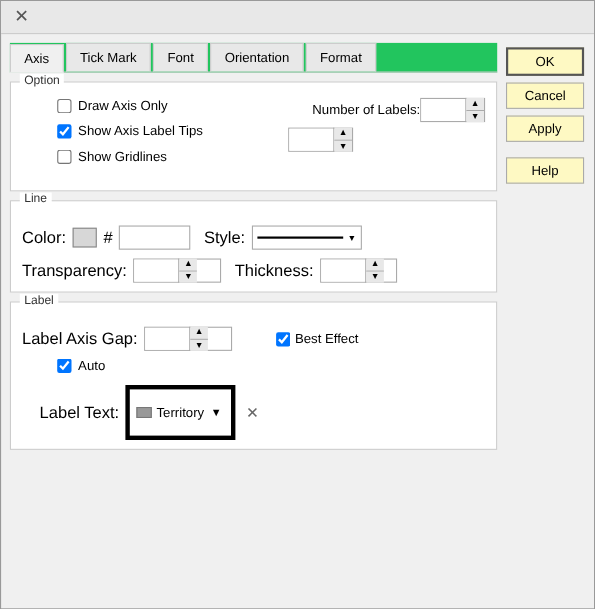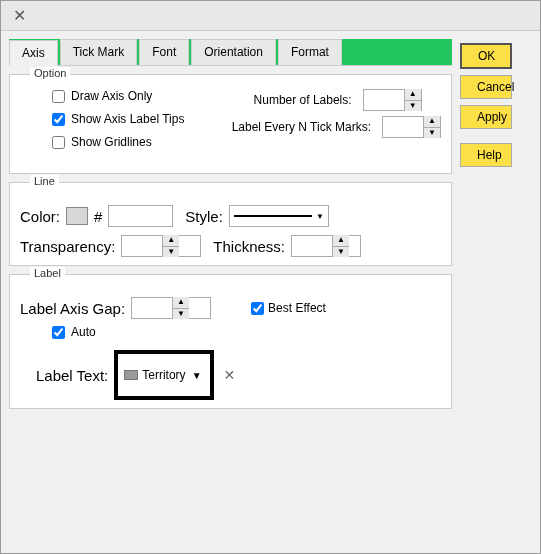--- a/index.html
+++ b/index.html
@@ -86,21 +86,21 @@
       background: #fff;
       padding: 8px 10px;
       position: relative;
     }
 
     .section-title {
       font-size: 11px;
       color: #333;
       position: absolute;
       top: -8px;
-      left: 20px;
+      left: 8px;
       background: #fff;
       padding: 0 4px;
     }
 
     .checkbox-row {
       display: flex;
       align-items: center;
       gap: 6px;
       margin-bottom: 5px;
       font-size: 12px;
@@ -116,21 +116,21 @@
     .option-right {
       margin-left: auto;
       display: flex;
       flex-direction: column;
       gap: 5px;
     }
 
     .label-input-row {
       display: flex;
       align-items: center;
-      gap: 11px;
+      gap: 0;
       font-size: 12px;
     }
 
     .label-input-row label {
       min-width: 120px;
       text-align: right;
       color: #000;
     }
 
     .spinner-input {
@@ -294,23 +294,23 @@
     .right-buttons {
       display: flex;
       flex-direction: column;
       gap: 6px;
       padding-top: 4px;
       min-width: 72px;
     }
 
     .btn {
       padding: 4px 16px;
-      width: 52px;
+      width: 71px;
       border: 1px solid #aaa;
-      background: #fde047;
+      background: #fef9c3;
       cursor: pointer;
       font-size: 12px;
       text-align: center;
     }
 
     .btn-ok {
       border: 2px solid #555;
     }
 
     
@@ -388,21 +388,20 @@
               <label>Number of Labels:</label>
               <div class="spinner-input">
                 <input type="text" style="">
                 <div class="spinner-buttons">
                   <button class="spinner-btn">▲</button>
                   <button class="spinner-btn">▼</button>
                 </div>
               </div>
             </div>
             <div class="label-input-row">
-              <label>Label Every N Tick Marks:</label>
               <div class="spinner-input">
                 <input type="text" style="">
                 <div class="spinner-buttons">
                   <button class="spinner-btn">▲</button>
                   <button class="spinner-btn">▼</button>
                 </div>
               </div>
             </div>
           </div>
         </div>

